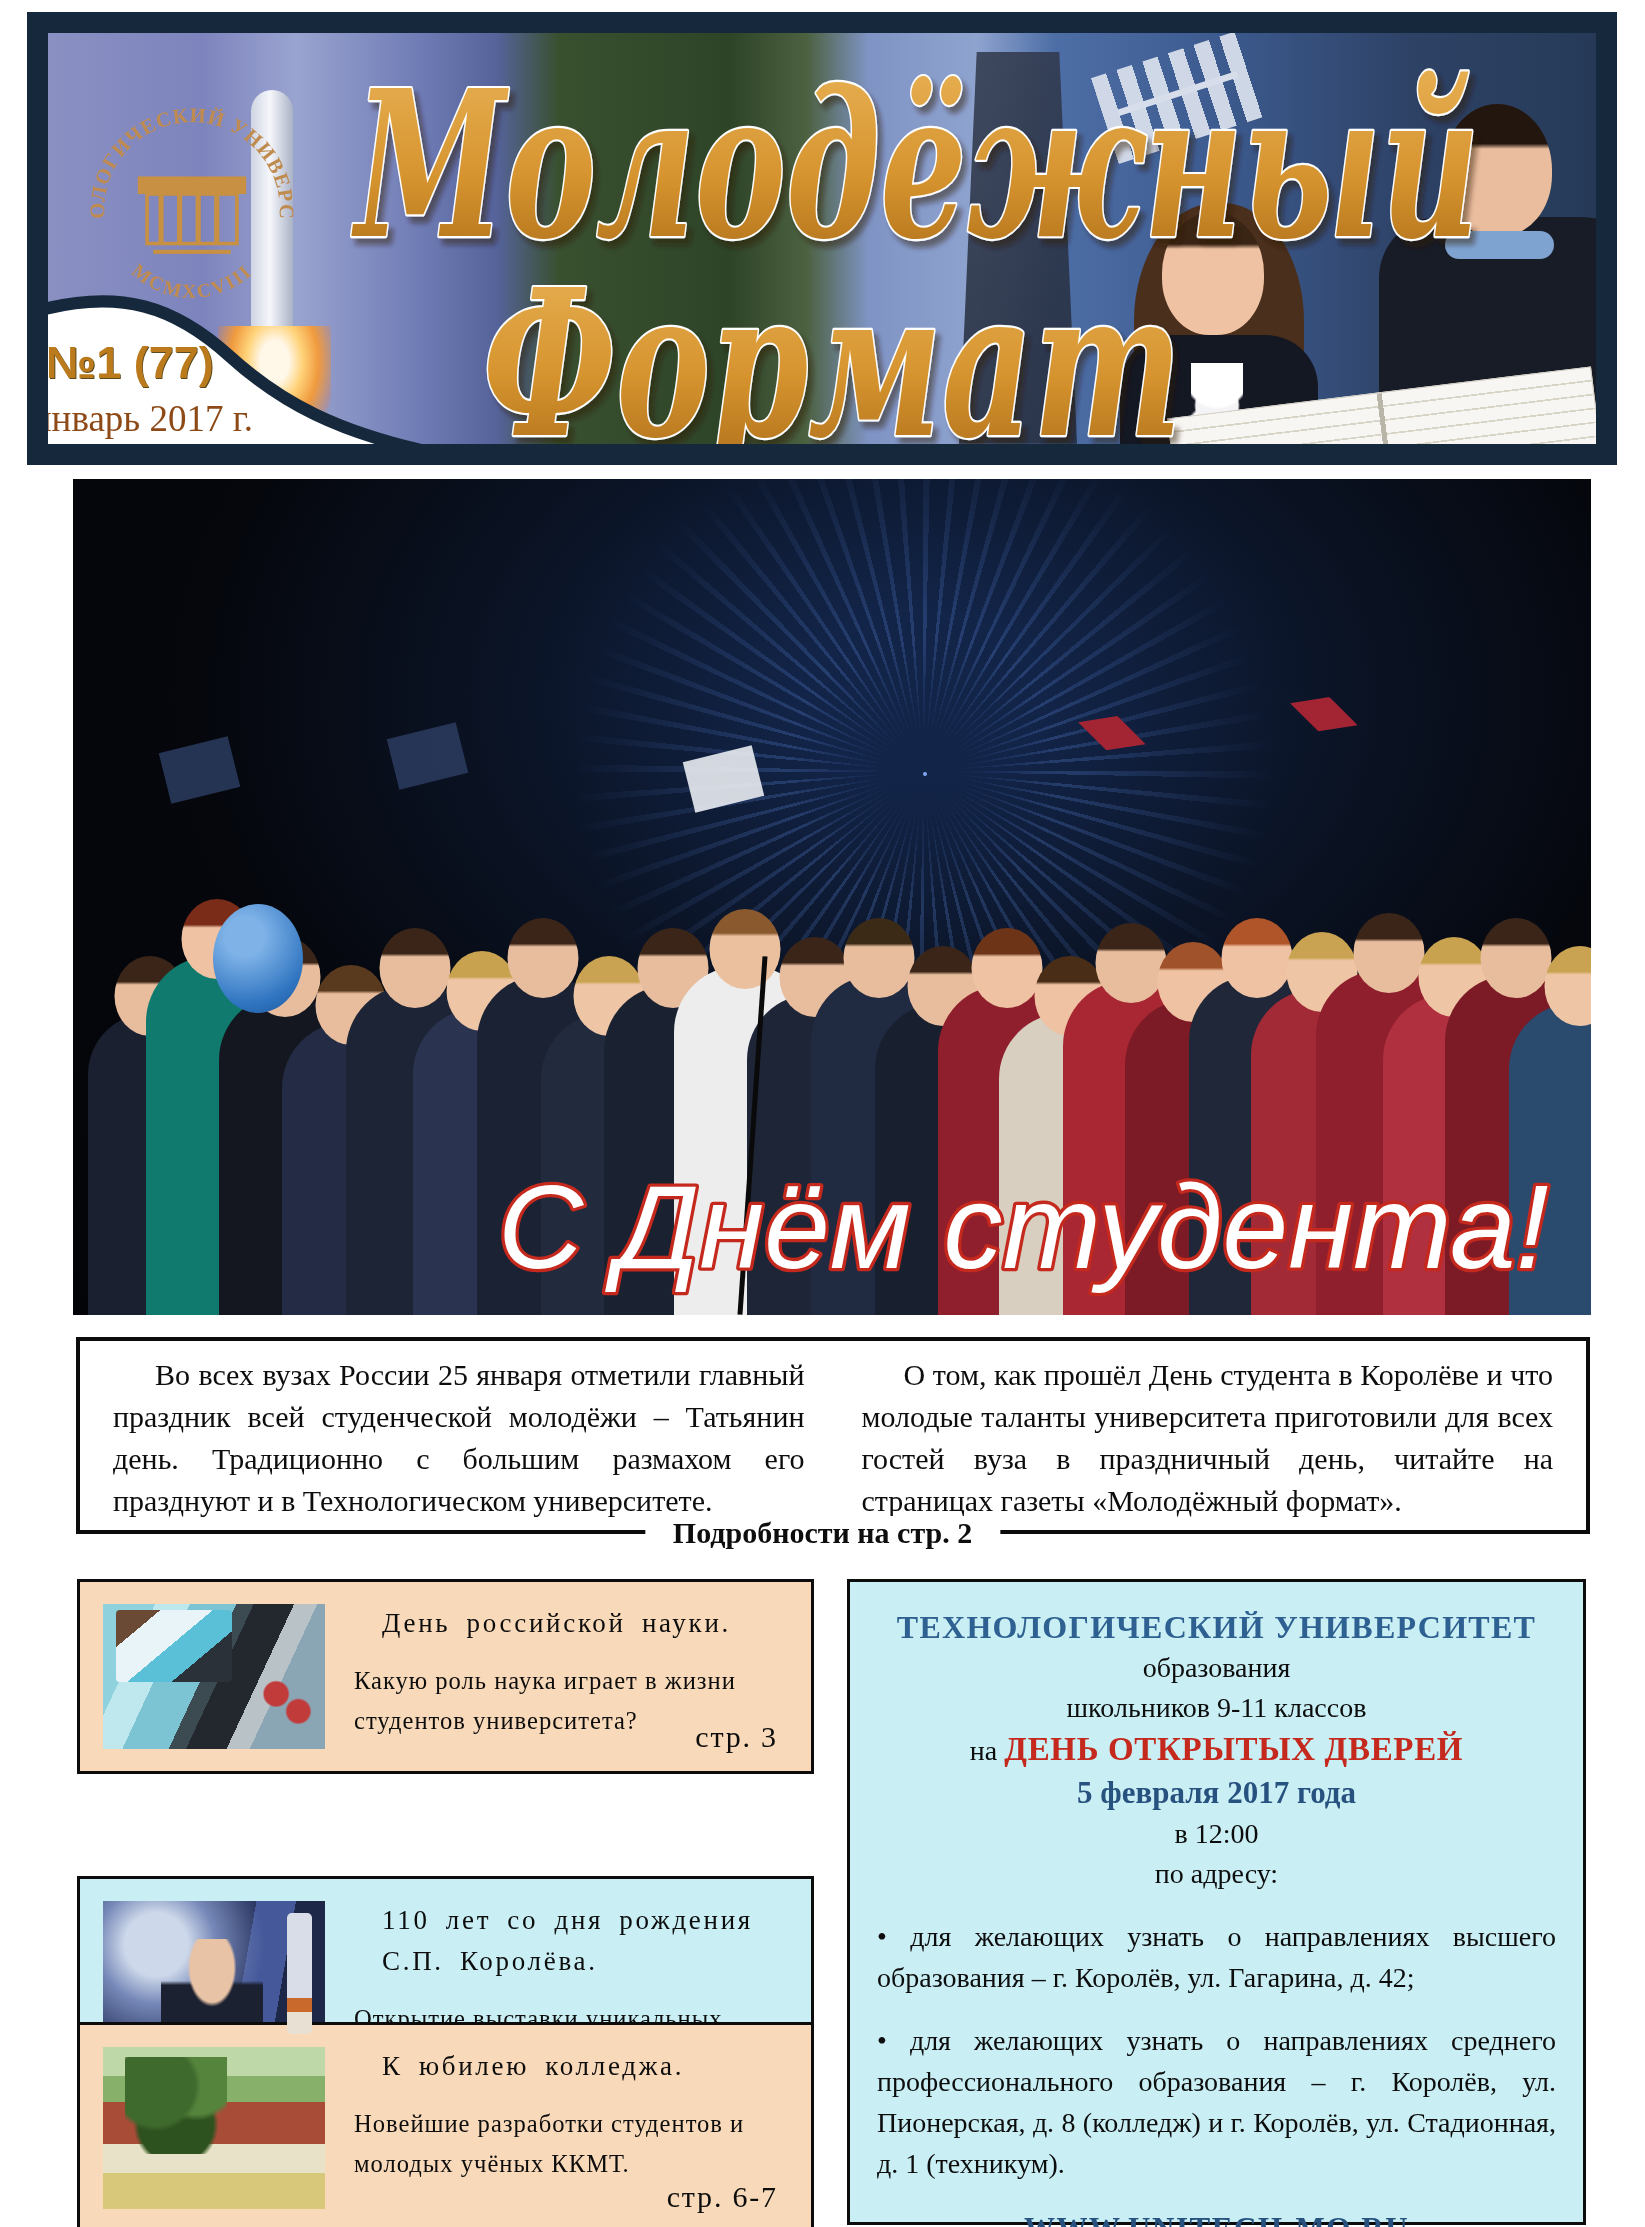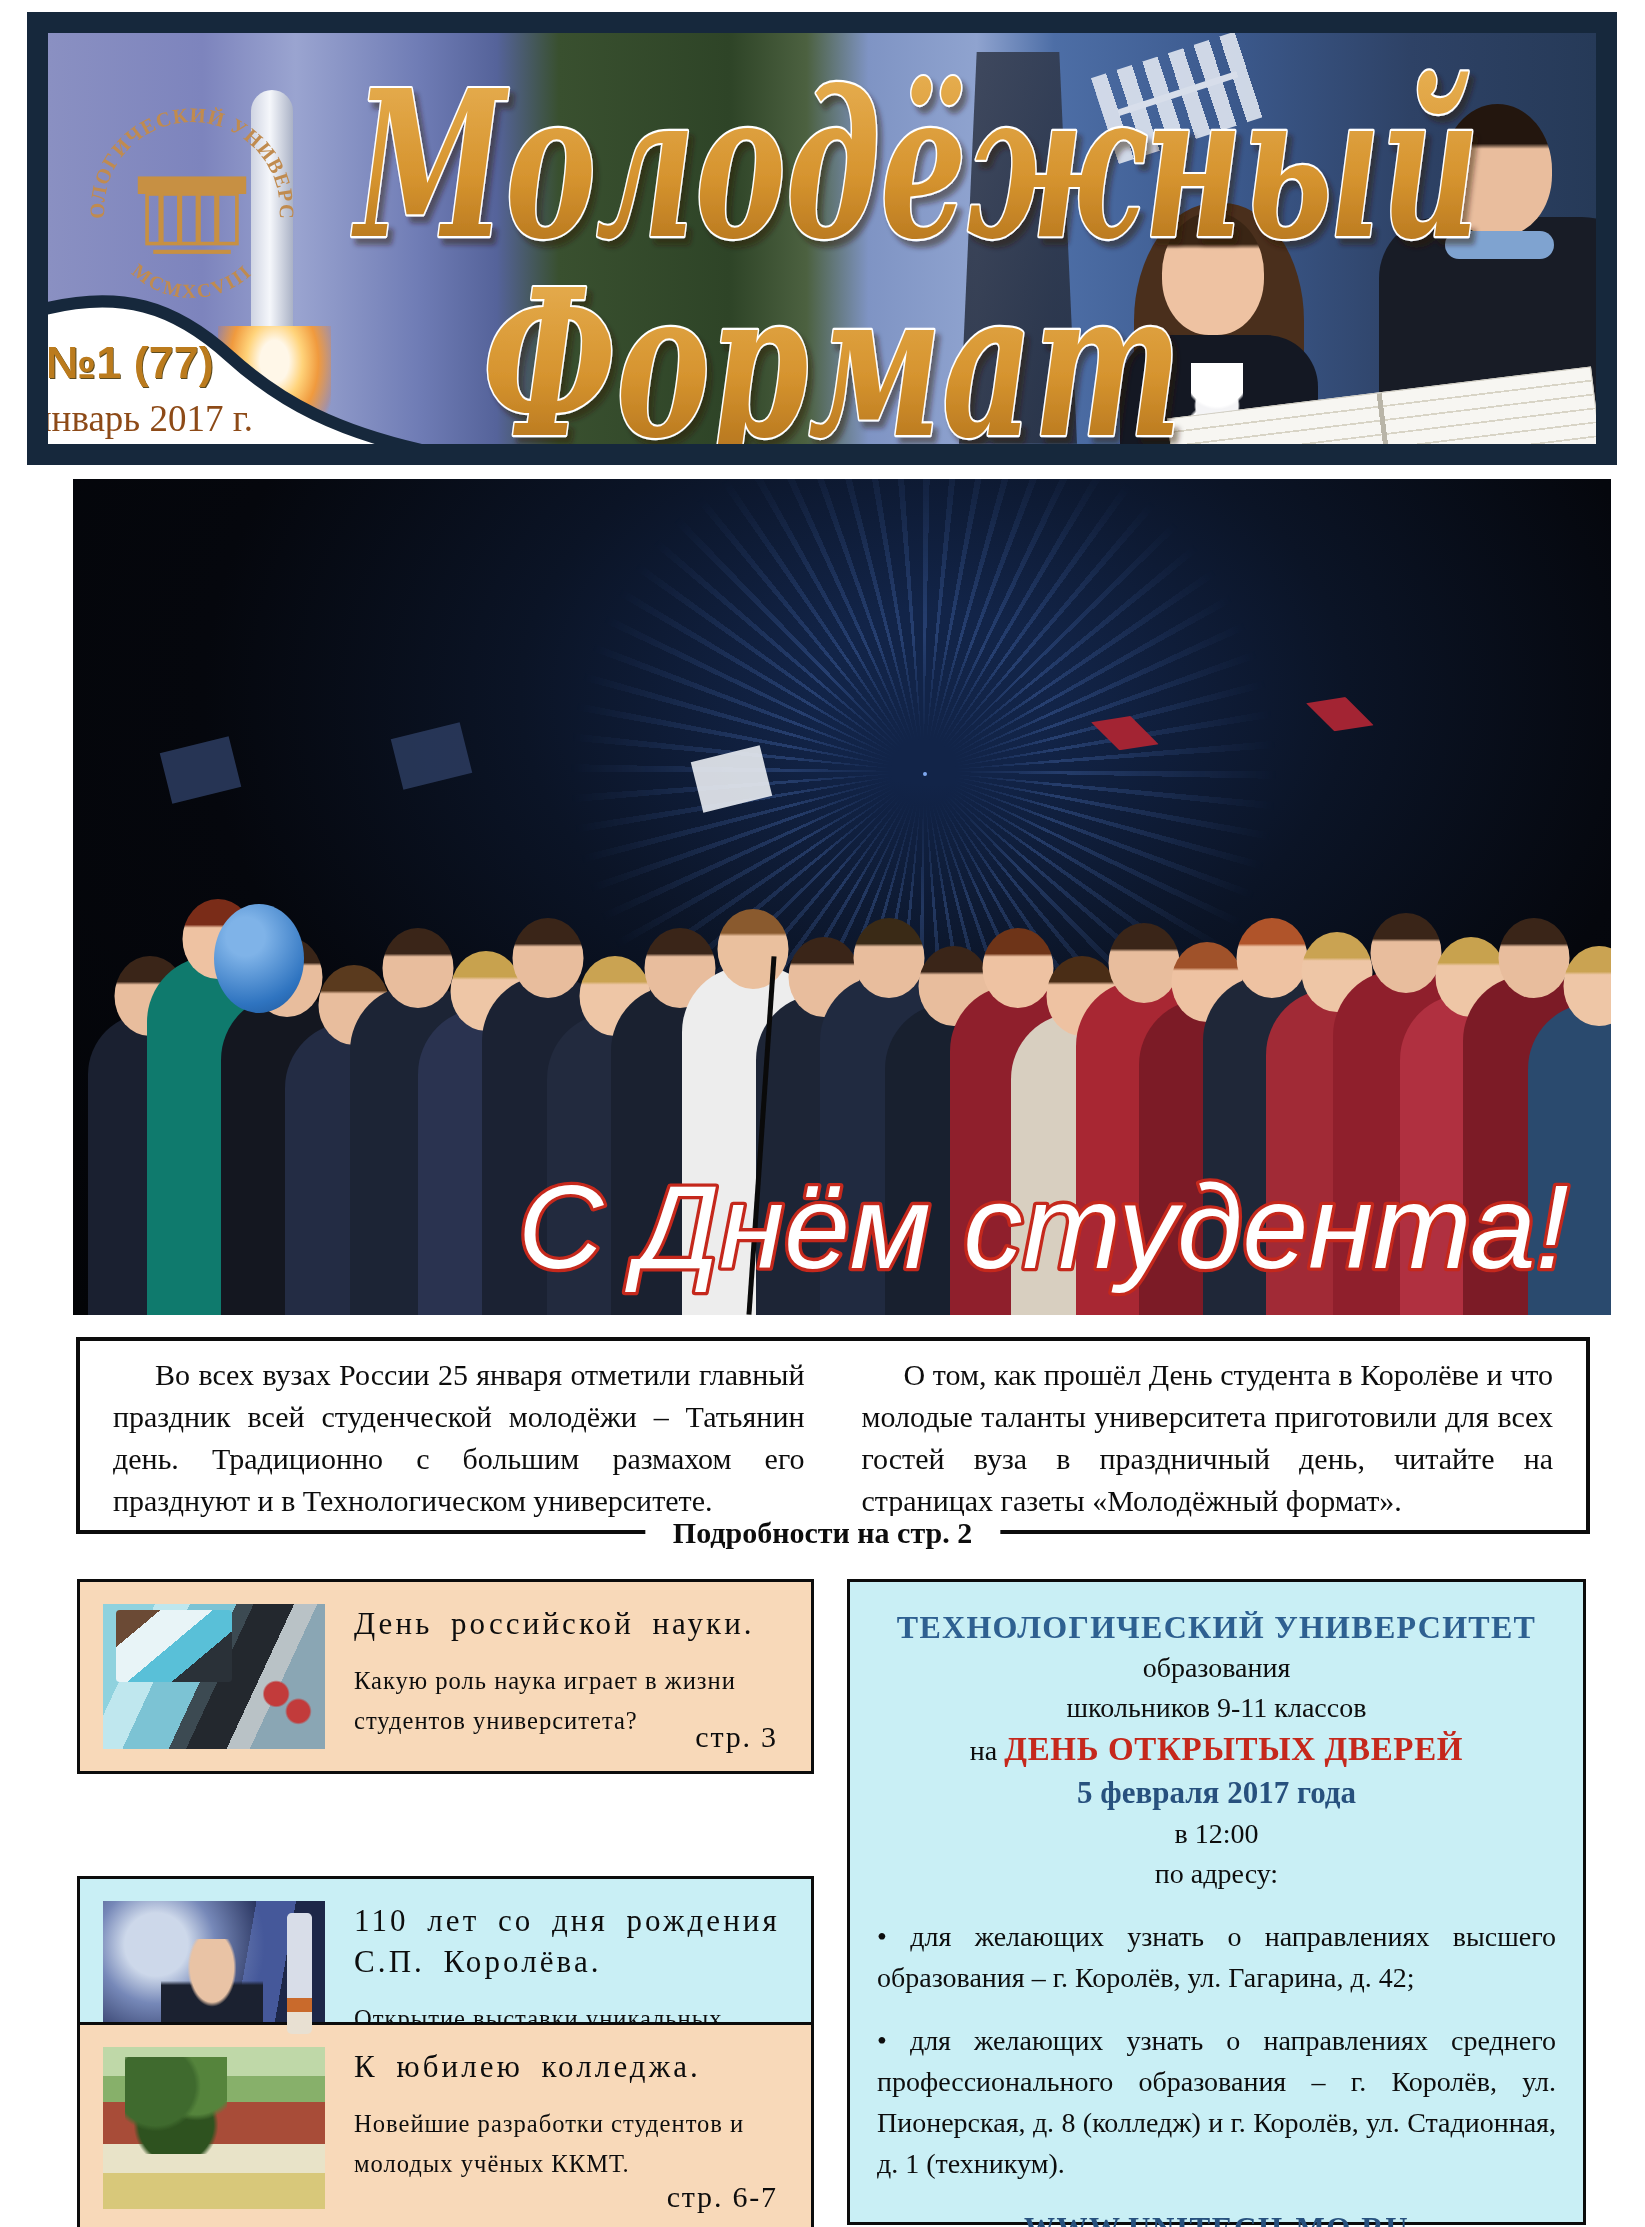--- a/index.html
+++ b/index.html
@@ -43,21 +43,21 @@
        repeating-linear-gradient(#f7f6f2 0 12.3px,#d8d4c6 12.3px 14px);}
   .emblem-svg{left:33px;top:66px;width:222px;height:222px;}
   .title-svg{left:0;top:0;width:100%;height:100%;}
   .corner{left:-21px;bottom:-21px;width:401px;height:189px;}
   .issue-no{left:19px;bottom:76px;font-size:45px;font-weight:bold;color:#bb7b1d;
      font-family:"Liberation Sans",sans-serif;text-shadow:0.9px 0.9px 0 #5a4a20;}
   .issue-date{left:7.6px;bottom:24.6px;font-size:37px;color:#8d4a17;font-family:"Liberation Serif",serif;}
 
   
   .hero{left:73px;top:479px;width:1518px;height:836px;background:
-     radial-gradient(ellipse at 56% 26%,#122448 0 10%,#0b1426 34%,#05070d 60%,#030407 100%);overflow:hidden;padding-left:20px;}
+     radial-gradient(ellipse at 56% 26%,#122448 0 10%,#0b1426 34%,#05070d 60%,#030407 100%);overflow:hidden;}
   .burst{position:absolute;left:482px;top:-76px;width:737px;height:737px;border-radius:50%;
      background:repeating-conic-gradient(rgba(110,160,255,.22) 0deg 1.2deg,transparent 1.2deg 5deg);
      -webkit-mask:radial-gradient(circle,transparent 0 6%,#000 26%,transparent 68%);
              mask:radial-gradient(circle,transparent 0 6%,#000 26%,transparent 68%);}
   .spark{position:absolute;left:850px;top:293px;width:3.8px;height:3.8px;border-radius:50%;background:#7fa8ef;
      box-shadow:57px -85px 0 2.8px #6e9ae6,123px -42px 0 2.4px #5d88d8,156px 19px 0 2.8px #6e9ae6,
       142px 90px 0 2.4px #4f77c4,85px 142px 0 2.8px #6e9ae6,19px 165px 0 2.4px #5d88d8,
       -66px 146px 0 2.8px #6e9ae6,-132px 99px 0 2.4px #4f77c4,-165px 28px 0 2.8px #6e9ae6,
       -151px -57px 0 2.4px #5d88d8,-99px -123px 0 2.8px #6e9ae6,-28px -161px 0 2.4px #4f77c4,
       28px -198px 0 3.3px #87b0f2,198px -104px 0 2.8px #5d88d8,246px 9.4px 0 2.4px #46659c,
@@ -89,21 +89,21 @@
   .details-note{left:50%;top:1516px;transform:translateX(-50%);background:#ffffff;
      padding:0 28px;font-size:30px;font-weight:bold;white-space:nowrap;}
 
   
   .teaser{left:77px;width:737px;height:195px;border:3.8px solid #0c0c0c;box-sizing:border-box;}
   .t1{top:1579px;background:#f8d9b9;}
   .t2{top:1876px;background:#c9eff5;}
   .t3{top:2022px;height:212px;background:#f8d9b9;}
   .t-img{position:absolute;left:23px;top:22px;width:222px;bottom:22px;overflow:hidden;}
   .t-text{position:absolute;left:274px;right:24.6px;top:21px;bottom:17px;}
-  .t-title{font-size:31px;letter-spacing:.1em;word-spacing:.25em;line-height:41px;}
+  .t-title{font-size:27px;letter-spacing:.1em;word-spacing:.25em;line-height:41px;margin-left:28px;}
   .t-sub{font-size:24.6px;line-height:40px;margin-top:17px;letter-spacing:.04em;}
   .t-page{position:absolute;right:8.5px;bottom:0;font-size:30px;letter-spacing:.06em;}
   .img-science{background:
      radial-gradient(circle at 78% 62%,#c23b3b 0 6%,transparent 7%),
      radial-gradient(circle at 88% 74%,#c23b3b 0 5%,transparent 6%),
      linear-gradient(115deg,#8fd2de 0 18%,#bfe7ee 18% 30%,#7cc3d4 30% 46%,#3c4a52 46% 52%,#23282e 52% 66%,#b9c2c6 66% 74%,#8aa6b4 74% 100%);}
   .img-science::after{content:"";position:absolute;left:6%;top:4%;width:52%;height:50%;
      background:linear-gradient(140deg,#6b4a35 0 22%,#e8f4f7 22% 48%,#59c0d8 48% 70%,#2a3138 70%);border-radius:3.8px;}
   .img-korolev{background:
      radial-gradient(circle at 24% 30%,#cdd8ea 0 16%,#7688b8 30%,transparent 55%),

